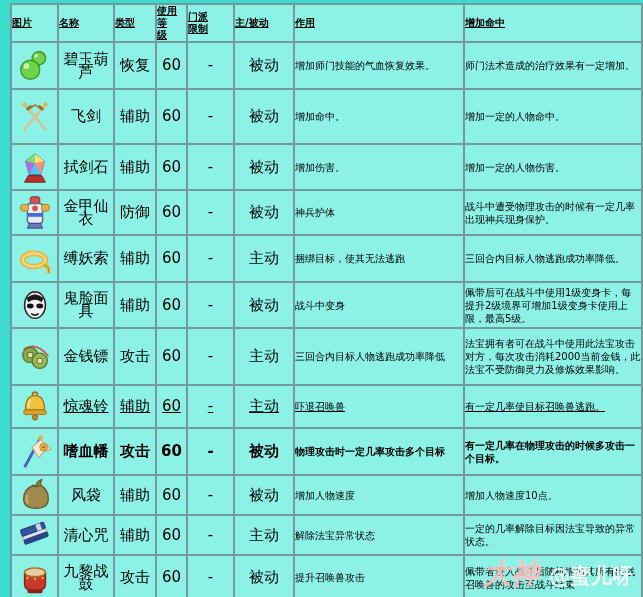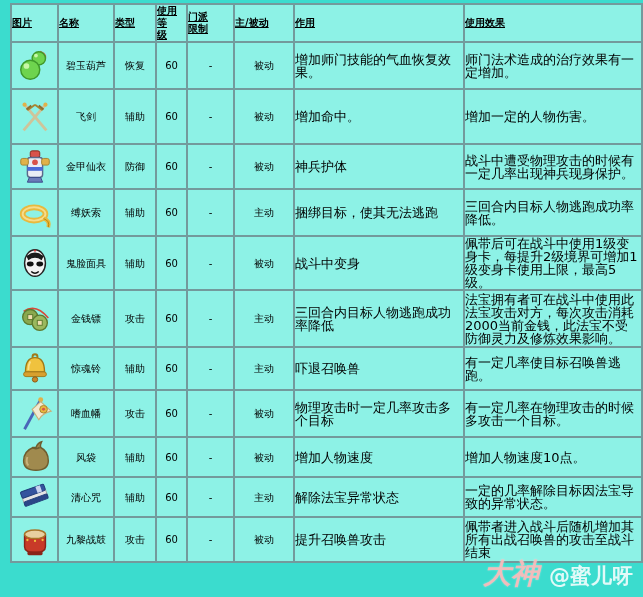--- a/index.html
+++ b/index.html
@@ -24,22 +24,22 @@
     overflow:hidden;
     vertical-align:middle;
   }
   table.treasure th{
     font-size:10px;font-weight:bold;line-height:12px;
     text-align:left;
     white-space:pre-line;
     height:23px;
     text-decoration:underline;
   }
-  td.cell-center{font-size:10px;line-height:13px;text-align:center;}
-  td.cell-left{font-size:13px;line-height:13px;text-align:left;padding:1px 3px;}
+  td.cell-center{font-size:15px;line-height:13px;text-align:center;}
+  td.cell-left{font-size:10px;line-height:13px;text-align:left;padding:1px 3px;}
   td.cell-img{
     background:var(--img-cell-bg,#f2dfb0);
     text-align:center;
   }
   .item-icon{width:38px;height:38px;display:inline-block;vertical-align:middle;}
   .watermark{
     position:absolute;
     right:10px;bottom:4px;
     display:flex;align-items:baseline;gap:10px;
     pointer-events:none;
@@ -74,21 +74,21 @@
       <tr>
           <th>图片</th>
           <th>名称</th>
           <th>类型</th>
           <th>使用等
 级</th>
           <th>门派
 限制</th>
           <th>主/被动</th>
           <th>作用</th>
-          <th>使用效果</th>
+          <th>增加命中</th>
         </tr>
     </thead>
     <tbody>
         <tr style="height: 47px;">
           <td class="cell-img"><span><svg class="item-icon" viewBox="0 0 40 40">
                 <path d="M25 5 q10 3 3 12" fill="none" stroke="#d06a50" stroke-width="2"></path>
                 <circle cx="24" cy="12" r="7" fill="#6ed44e" stroke="#3f9a2a" stroke-width="1.5"></circle>
                 <circle cx="15" cy="24" r="10" fill="#6ed44e" stroke="#3f9a2a" stroke-width="1.5"></circle>
                 <circle cx="11" cy="20" r="3" fill="#c9f7a8"></circle>
                 <circle cx="21" cy="9" r="2" fill="#c9f7a8"></circle>
@@ -113,20 +113,37 @@
                 <circle cx="31" cy="7" r="2.2" fill="#e0b24a"></circle>
                 <line x1="11" y1="12" x2="16" y2="8" stroke="#8a6d2f" stroke-width="2"></line>
                 <line x1="29" y1="12" x2="24" y2="8" stroke="#8a6d2f" stroke-width="2"></line>
               </svg></span></td>
           <td class="cell-center">飞剑</td>
           <td class="cell-center">辅助</td>
           <td class="cell-center">60</td>
           <td class="cell-center">-</td>
           <td class="cell-center">被动</td>
           <td class="cell-left">增加命中。</td>
+          <td class="cell-left">增加一定的人物命中。</td>
+        </tr>
+        <tr style="height: 46px;">
+          <td class="cell-img"><span><svg class="item-icon" viewBox="0 0 40 40">
+                <path d="M13 29 h14 l4 7 h-22 z" fill="#b8312f" stroke="#7c1a18" stroke-width="1"></path>
+                <polygon points="20,6 30,14 26,28 14,28 10,14" fill="#4cc3ff" stroke="#2a7db0" stroke-width="1"></polygon>
+                <polygon points="20,6 30,14 20,16" fill="#ffe26e"></polygon>
+                <polygon points="20,6 10,14 20,16" fill="#7de07a"></polygon>
+                <polygon points="14,28 20,16 10,14" fill="#b06ee0"></polygon>
+                <polygon points="26,28 20,16 30,14" fill="#ff8f6e"></polygon>
+              </svg></span></td>
+          <td class="cell-center">拭剑石</td>
+          <td class="cell-center">辅助</td>
+          <td class="cell-center">60</td>
+          <td class="cell-center">-</td>
+          <td class="cell-center">被动</td>
+          <td class="cell-left">增加伤害。</td>
           <td class="cell-left">增加一定的人物伤害。</td>
         </tr>
         <tr style="height: 45px;">
           <td class="cell-img"><span><svg class="item-icon" viewBox="0 0 40 40">
                 <rect x="15" y="3" width="10" height="7" rx="2" fill="#d8524a" stroke="#8a2418"></rect>
                 <rect x="12" y="10" width="16" height="21" rx="3" fill="#e8ecf4" stroke="#5a6a8a" stroke-width="1.5"></rect>
                 <rect x="5" y="11" width="8" height="7" rx="2" fill="#e0b24a" stroke="#a8842f"></rect>
                 <rect x="27" y="11" width="8" height="7" rx="2" fill="#e0b24a" stroke="#a8842f"></rect>
                 <rect x="12" y="20" width="16" height="4" fill="#4a6ad8"></rect>
                 <circle cx="20" cy="15" r="3" fill="#d8524a"></circle>
@@ -181,37 +198,37 @@
                 <rect x="22.4" y="21.4" width="5.2" height="5.2" fill="#f2dfb0" stroke="#5c7a2e"></rect>
               </svg></span></td>
           <td class="cell-center">金钱镖</td>
           <td class="cell-center">攻击</td>
           <td class="cell-center">60</td>
           <td class="cell-center">-</td>
           <td class="cell-center">主动</td>
           <td class="cell-left">三回合内目标人物逃跑成功率降低</td>
           <td class="cell-left">法宝拥有者可在战斗中使用此法宝攻击对方，每次攻击消耗2000当前金钱，此法宝不受防御灵力及修炼效果影响。</td>
         </tr>
-        <tr style="height: 43px;">
+        <tr style="height: 43px; text-decoration: underline;">
           <td class="cell-img"><span><svg class="item-icon" viewBox="0 0 40 40">
                 <circle cx="20" cy="7" r="2.6" fill="none" stroke="#a07818" stroke-width="2"></circle>
                 <path d="M20 8 q10 0 10 15 h-20 q0 -15 10 -15 z" fill="#f0c23e" stroke="#a07818" stroke-width="1.5"></path>
                 <rect x="8" y="23" width="24" height="5" rx="2.5" fill="#d8a02e" stroke="#a07818"></rect>
                 <circle cx="20" cy="31" r="2.8" fill="#c8862a" stroke="#8a5c14"></circle>
                 <path d="M15 12 q-2 4 -2 9" fill="none" stroke="#fae08a" stroke-width="2"></path>
               </svg></span></td>
           <td class="cell-center">惊魂铃</td>
           <td class="cell-center">辅助</td>
           <td class="cell-center">60</td>
           <td class="cell-center">-</td>
           <td class="cell-center">主动</td>
           <td class="cell-left">吓退召唤兽</td>
           <td class="cell-left">有一定几率使目标召唤兽逃跑。</td>
         </tr>
-        <tr style="height: 47px;">
+        <tr style="height: 47px; font-weight: bold;">
           <td class="cell-img"><span><svg class="item-icon" viewBox="0 0 40 40">
                 <line x1="9" y1="36" x2="26" y2="5" stroke="#4a66b8" stroke-width="3"></line>
                 <circle cx="26" cy="5" r="2.6" fill="#e0b24a"></circle>
                 <path d="M26 7 l11 10 q-9 2 -13 9 l-7 -11 z" fill="#f2ead2" stroke="#c8b07a" stroke-width="1.2"></path>
                 <circle cx="29" cy="15" r="4" fill="#e8b93e" stroke="#a8842f"></circle>
                 <path d="M27 15 q2 -3 4 0 q-2 3 -4 0" fill="#d8524a"></path>
               </svg></span></td>
           <td class="cell-center">嗜血幡</td>
           <td class="cell-center">攻击</td>
           <td class="cell-center">60</td>

